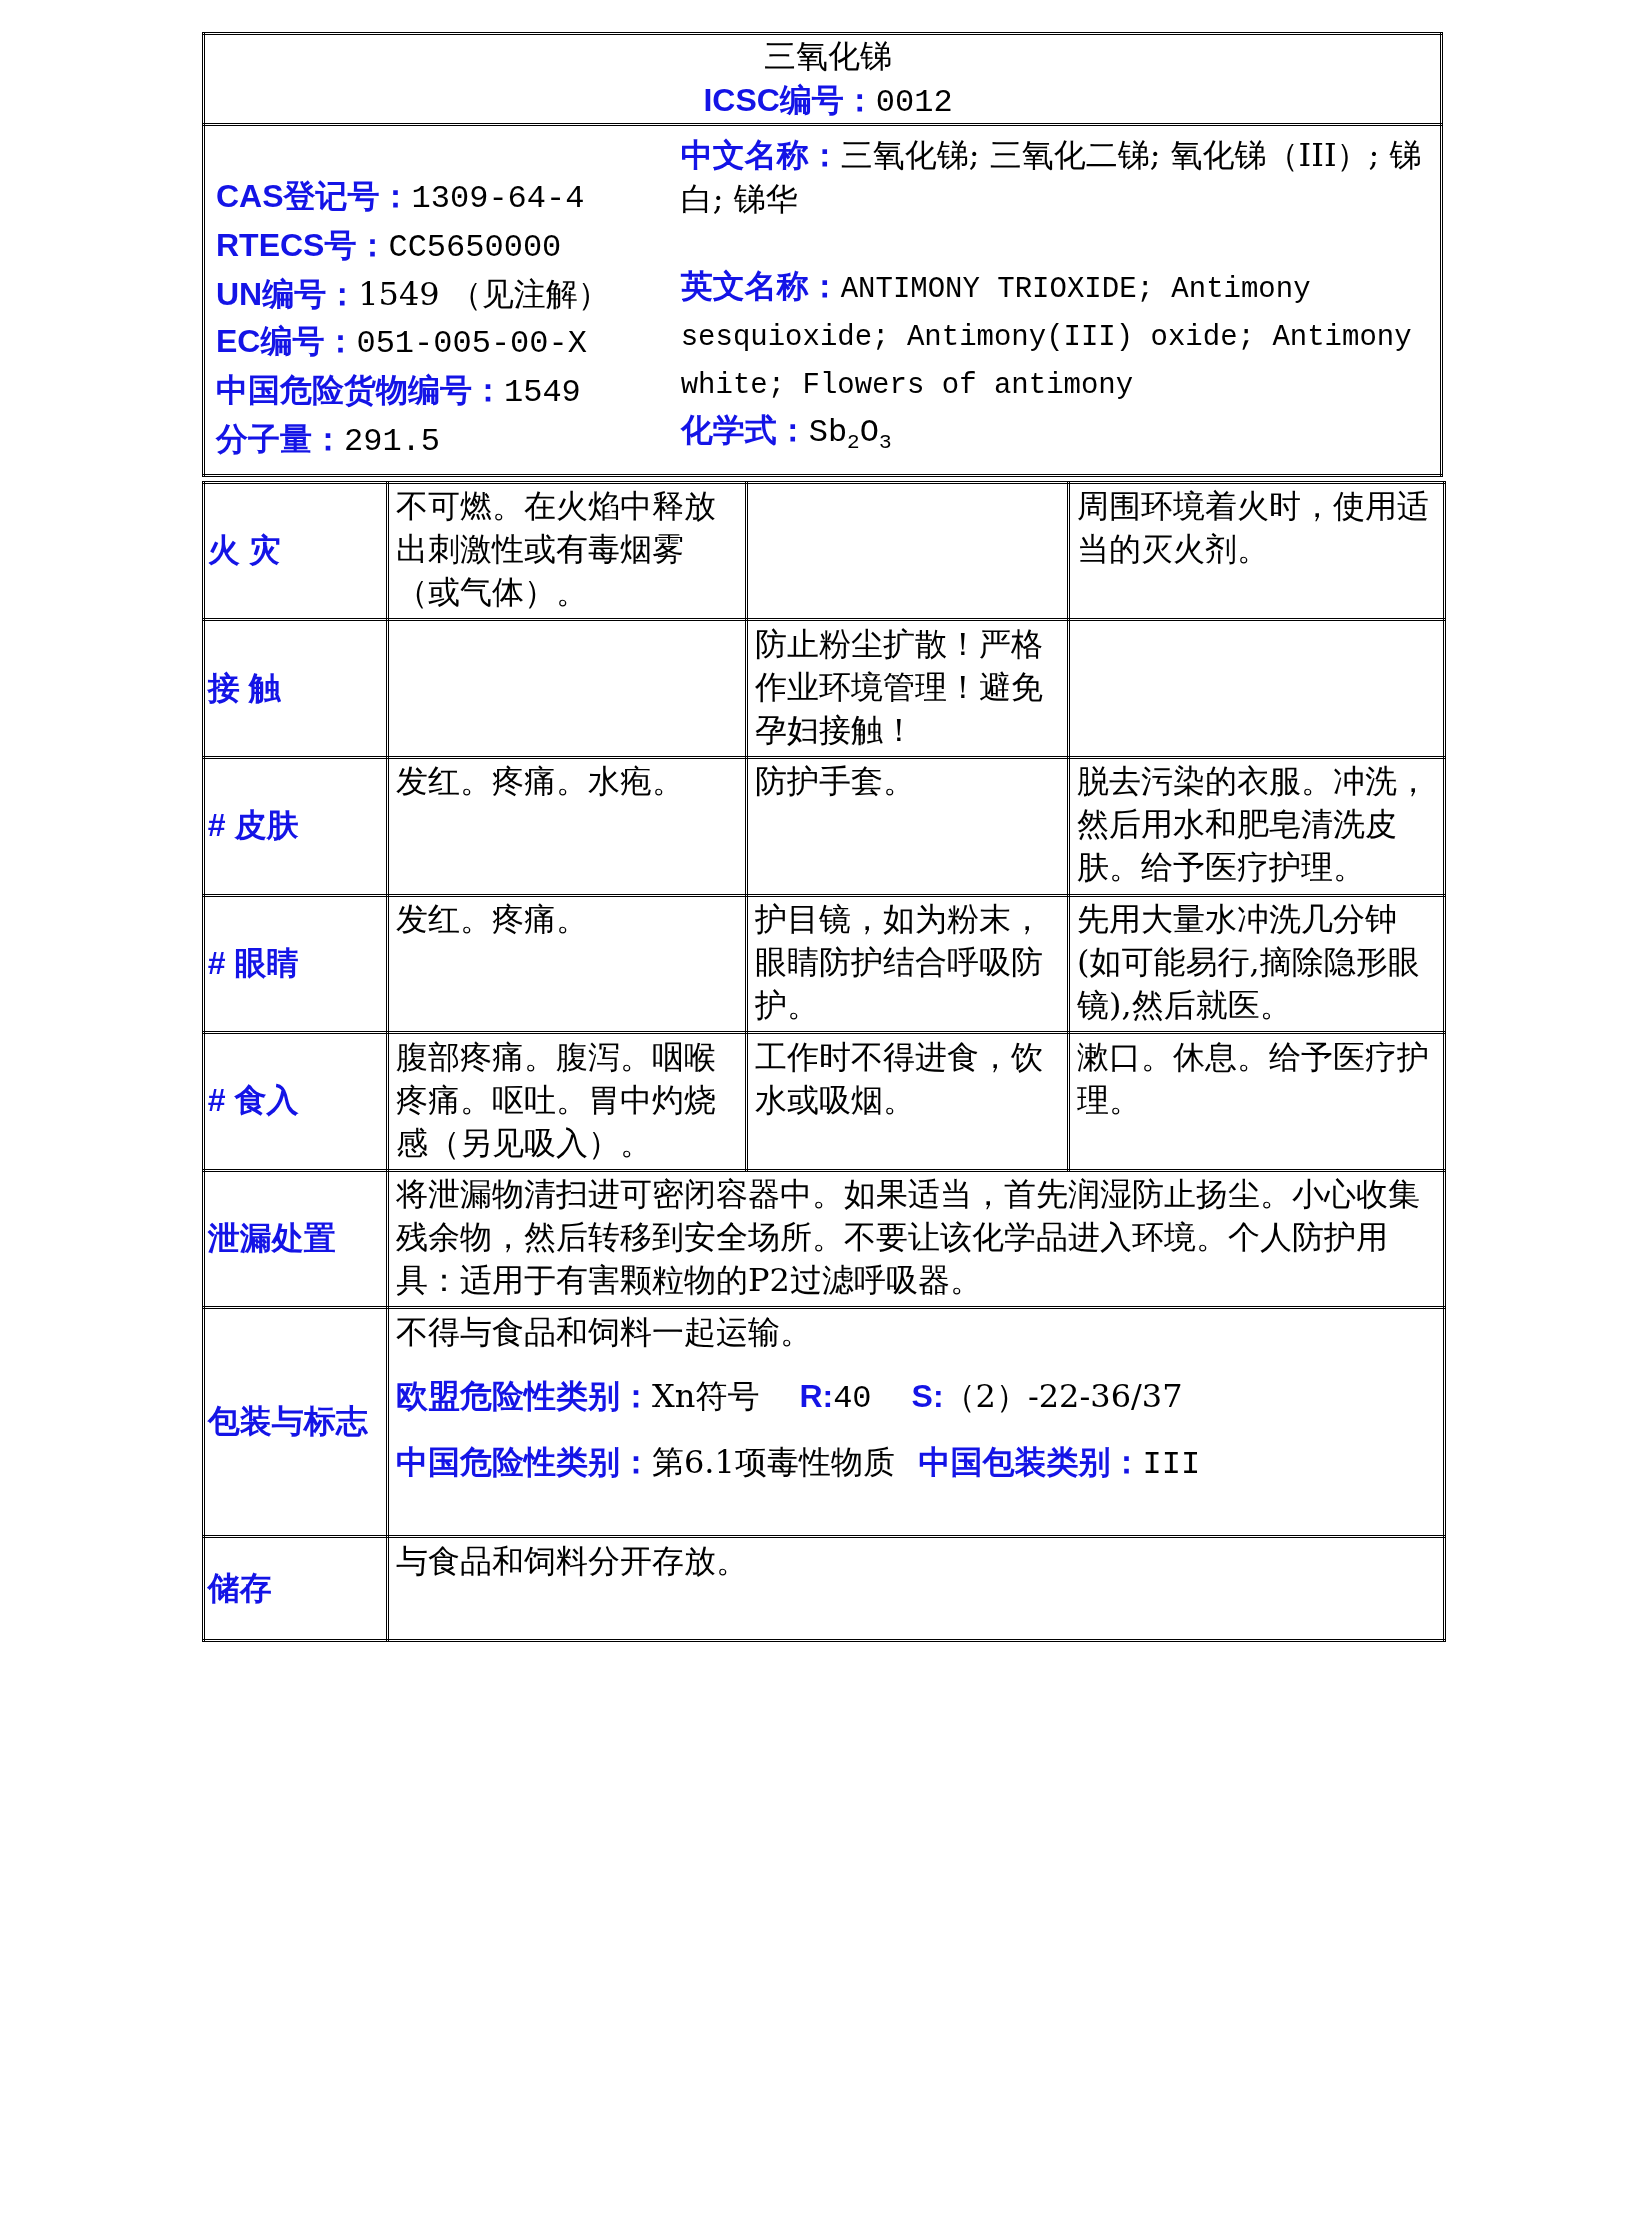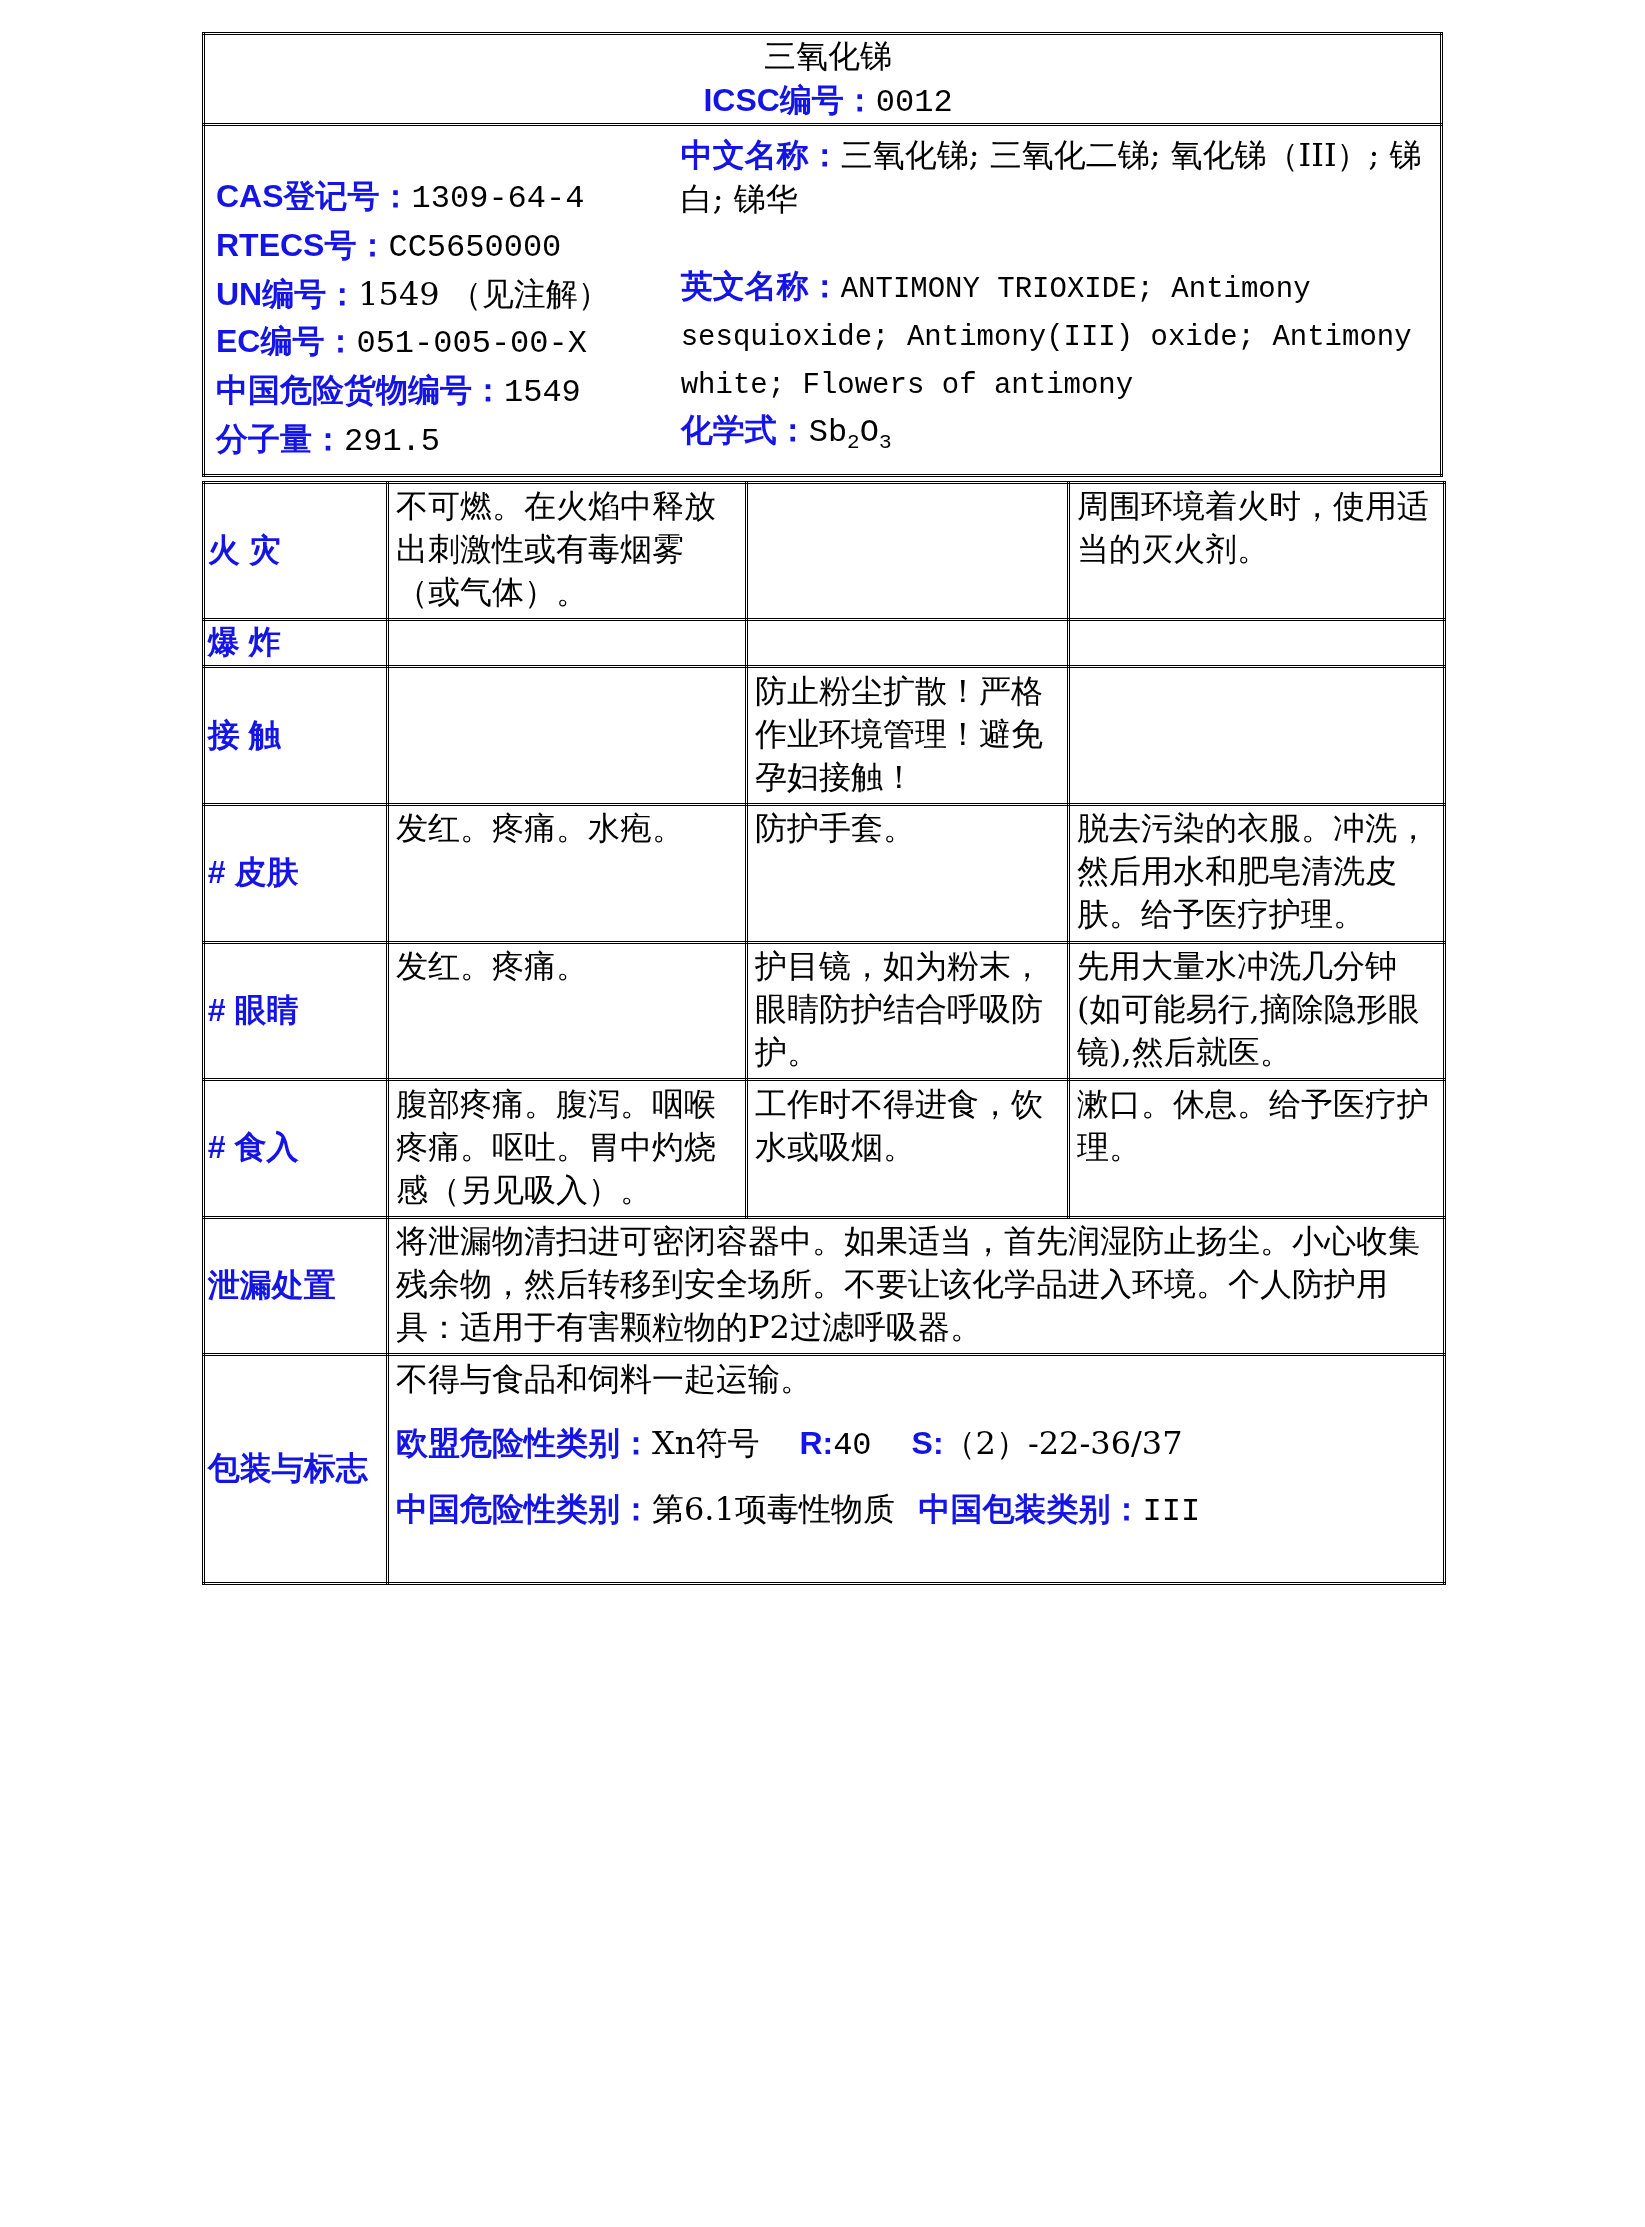--- a/index.html
+++ b/index.html
@@ -119,26 +119,20 @@
       </colgroup>
     <tbody>
 
     <tr class="r-fire">
       <td class="rl">火 灾</td>
       <td class="cc">不可燃。在火焰中释放出刺激性或有毒烟雾（或气体）。</td>
       <td class="cc"></td>
       <td class="cc">周围环境着火时，使用适当的灭火剂。</td>
     </tr>
 
-    <tr class="r-expl">
-      <td class="rl">爆 炸</td>
-      <td class="cc"></td>
-      <td class="cc"></td>
-      <td class="cc"></td>
-    </tr>
 
     <tr class="r-exp">
       <td class="rl">接 触</td>
       <td class="cc"></td>
       <td class="cc">防止粉尘扩散！严格作业环境管理！避免孕妇接触！</td>
       <td class="cc"></td>
     </tr>
 
 
     <tr class="r-skin">
@@ -174,17 +168,21 @@
         <p>
           <span class="lbl">欧盟危险性类别：</span><span>Xn符号</span><span class="lbl gap">R:</span><span class="mono">40</span><span class="lbl gap">S:</span><span>（2）-22-36/37</span>
         </p>
         <p>
           <span class="lbl">中国危险性类别：</span><span>第6.1项毒性物质</span><span class="lbl gap-sm">中国包装类别：</span><span class="mono">III</span>
         </p>
       </td>
     </tr>
 
 
+    <tr class="r-stor">
+      <td class="rl">储存</td>
+      <td class="cc" colspan="3">与食品和饲料分开存放。</td>
+    </tr>
   </tbody>
     </table>
 
 </div>
 
 
 </body></html>

